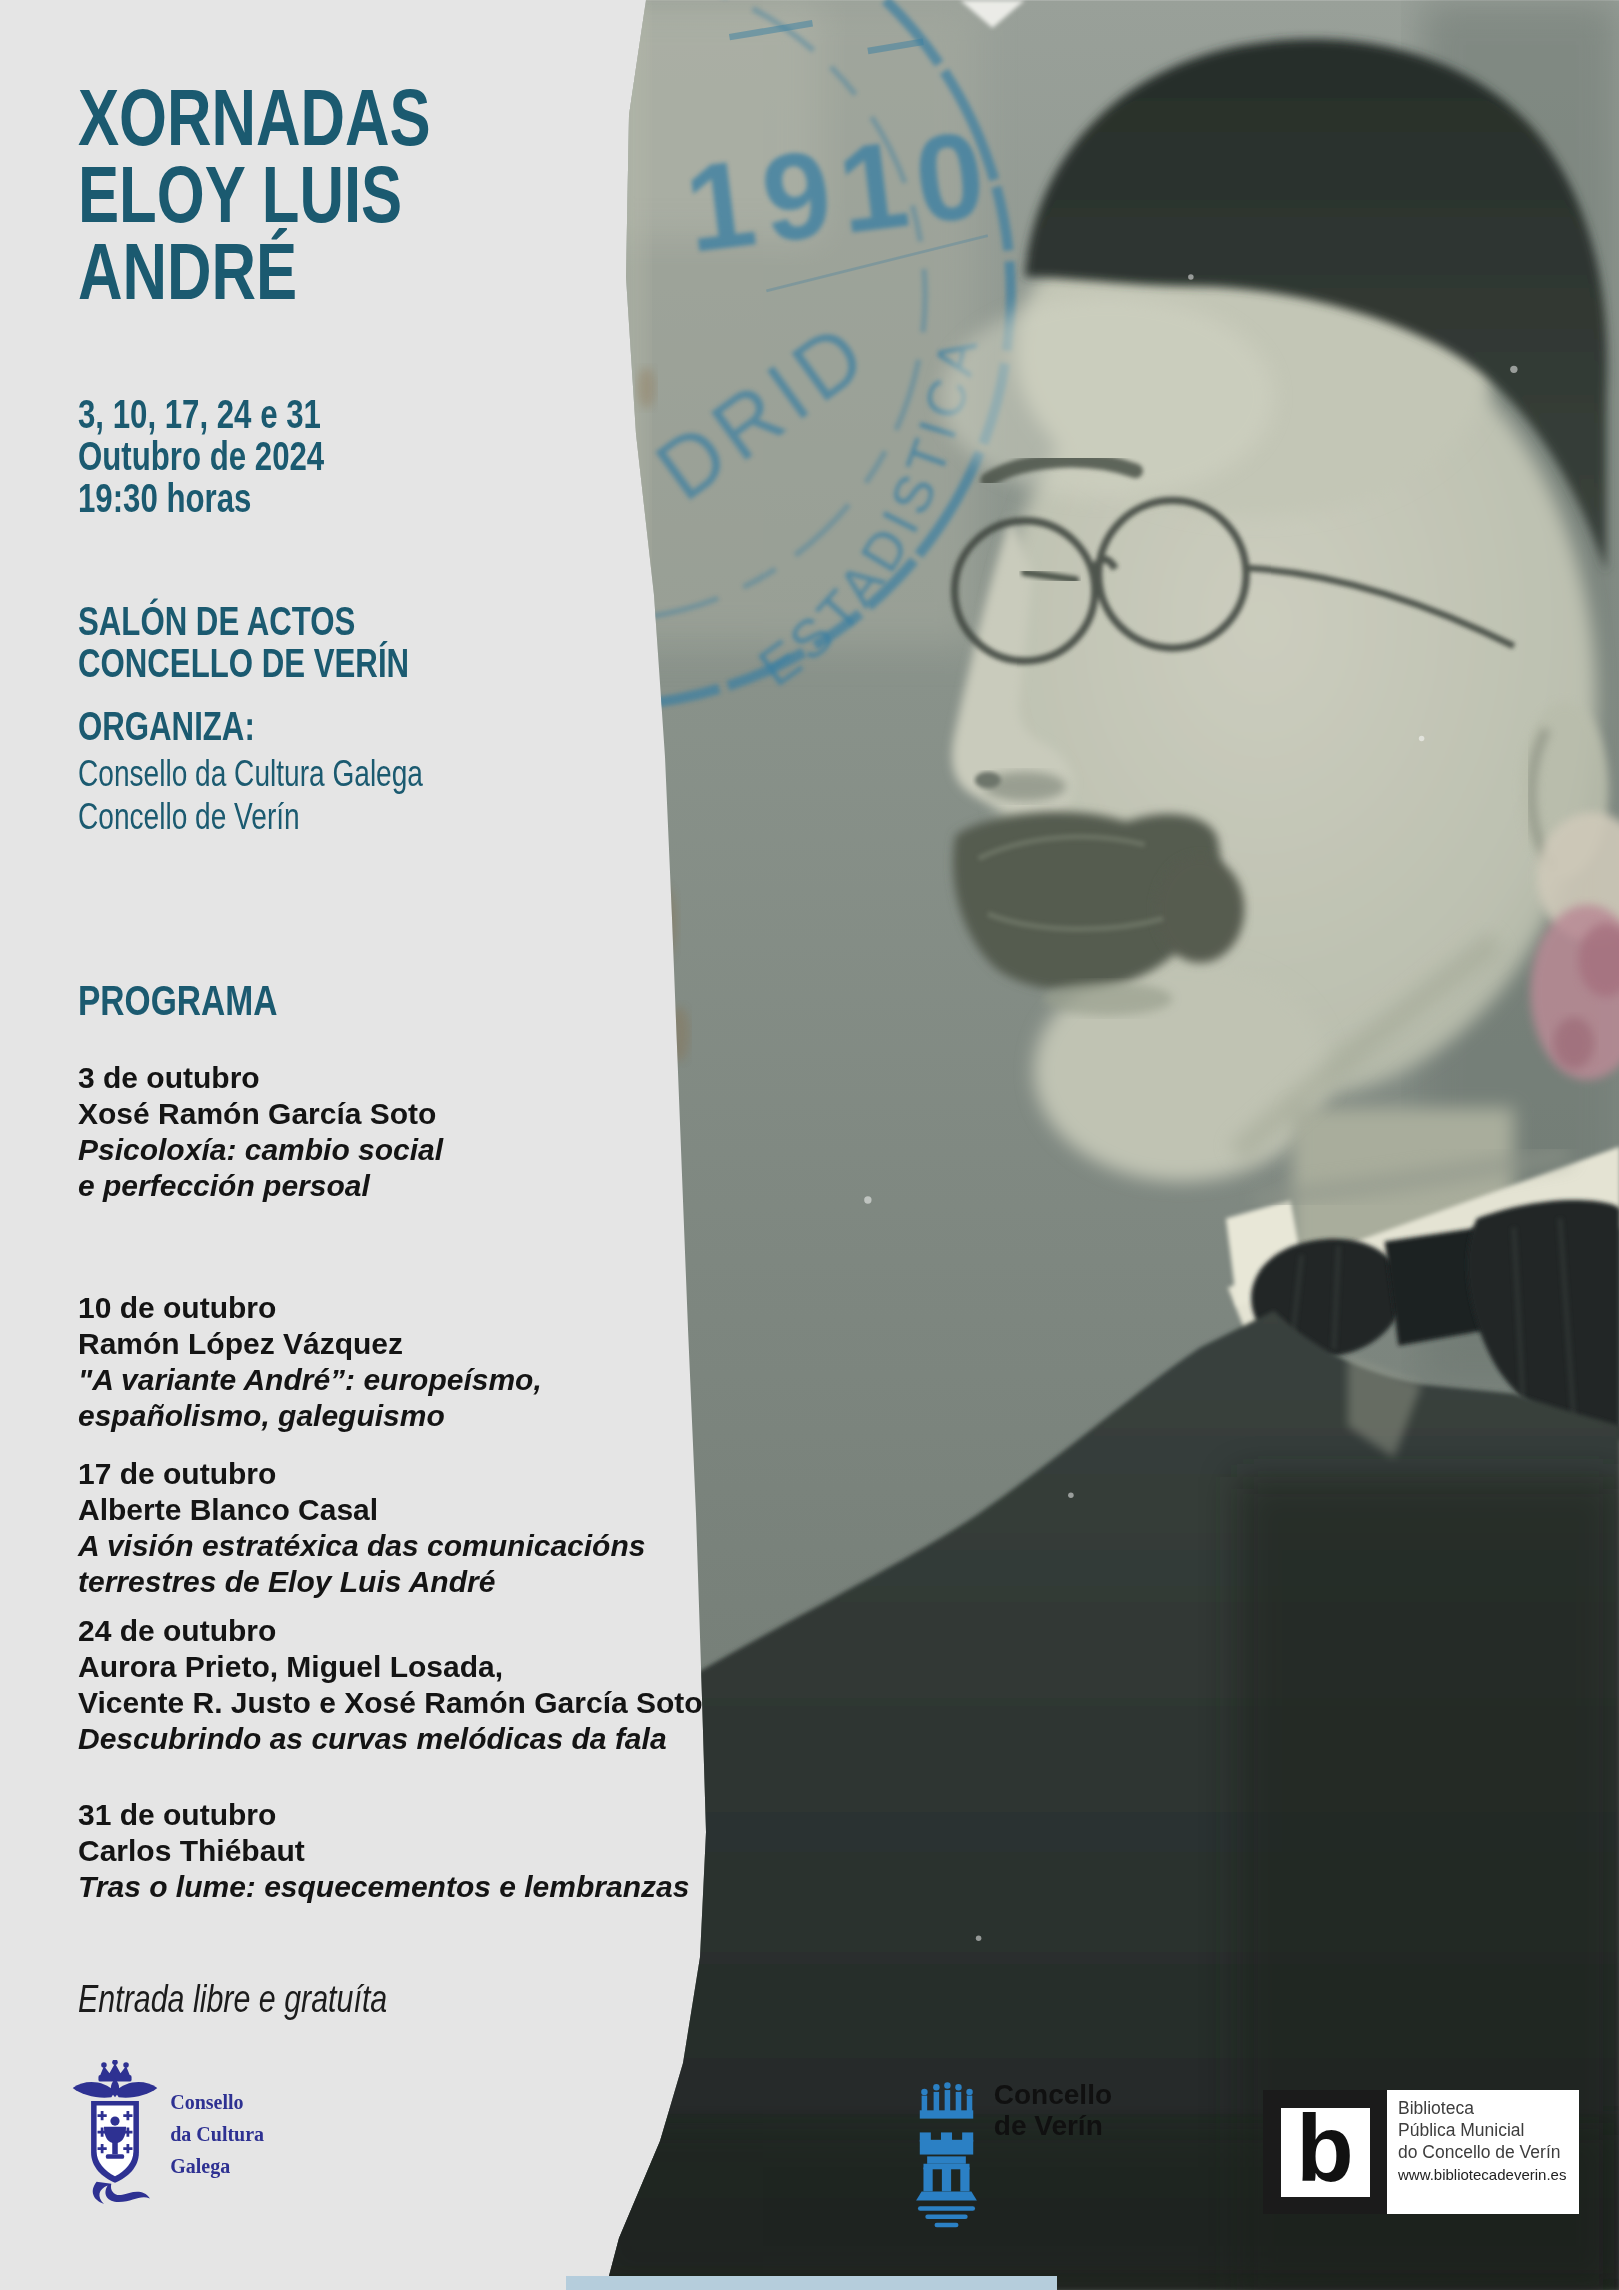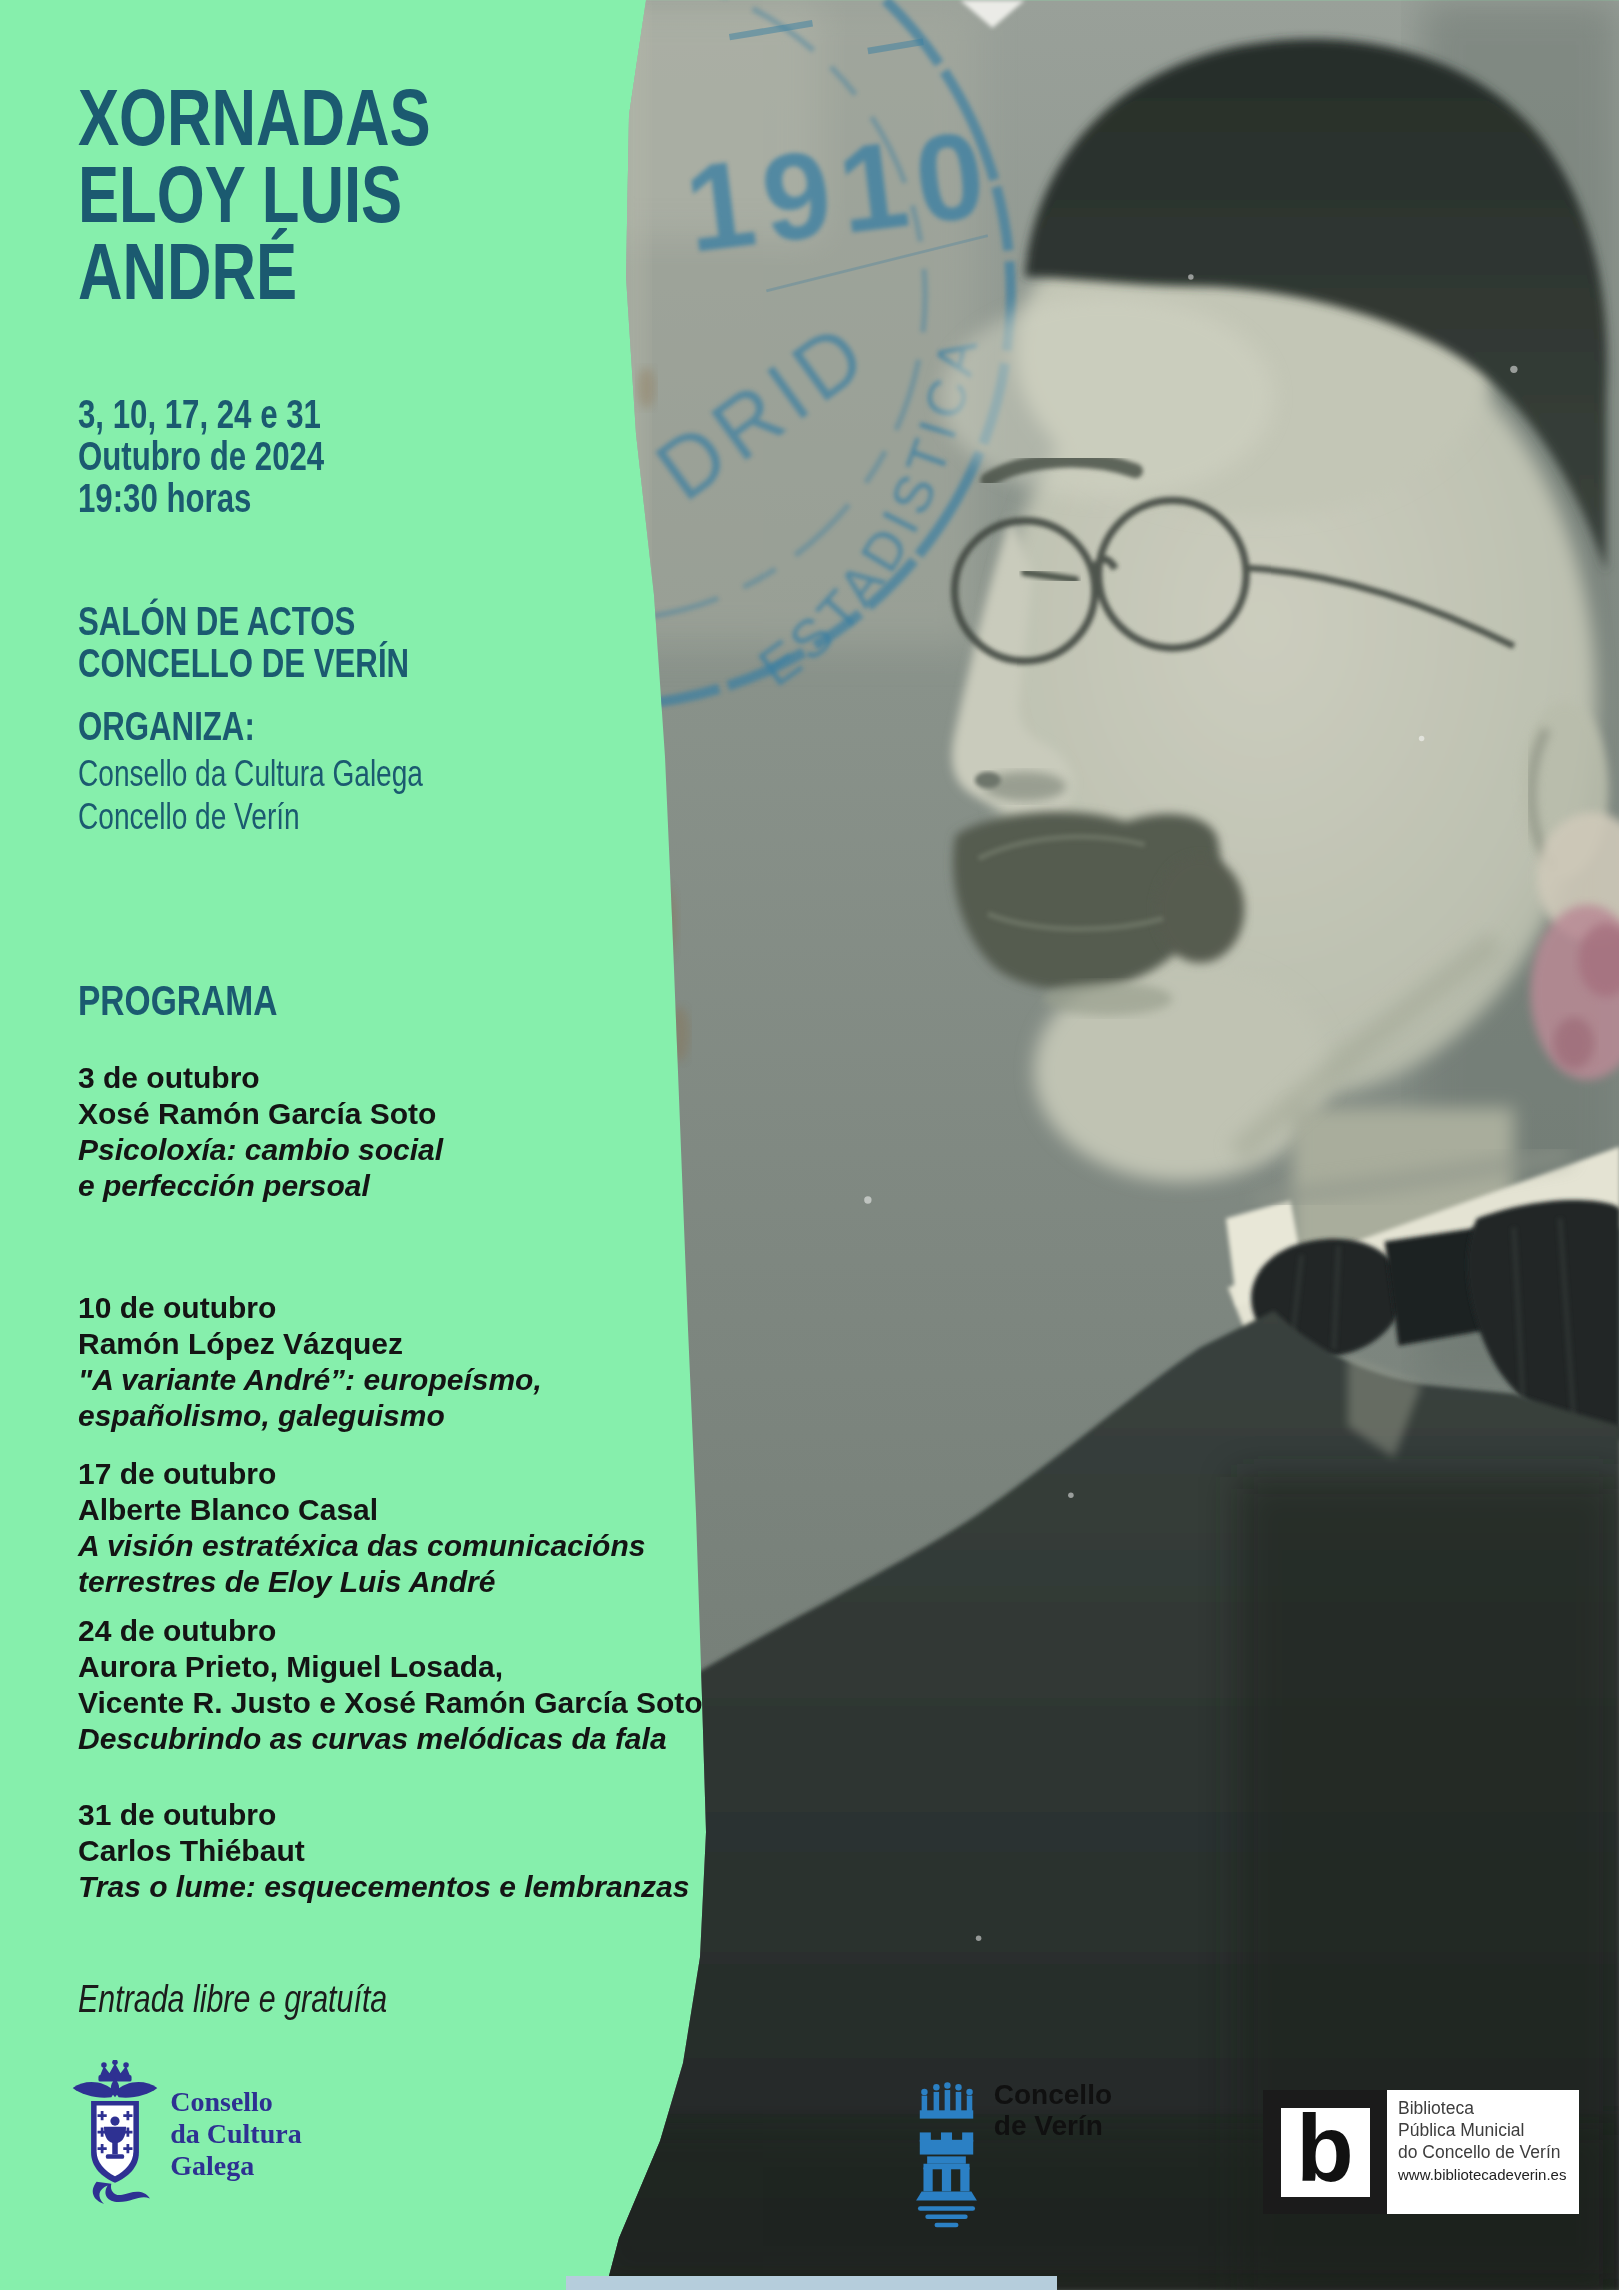--- a/index.html
+++ b/index.html
@@ -1,16 +1,16 @@
 <!DOCTYPE html>
 <html style="font-size:14.8px"><head>
 <meta charset="utf-8">
 <style>
   html,body{margin:0;padding:0;background:#ffffff;}
-  .poster{position:relative;width:1620px;height:2291px;background:#86efac;overflow:hidden;
+  .poster{position:relative;width:1620px;height:2291px;background:#e5e5e5;overflow:hidden;
           font-family:"Liberation Sans", sans-serif;}
   .abs{position:absolute;}
   .cond{transform:scaleX(.78);transform-origin:0 0;}
   .cond8{transform:scaleX(.8);transform-origin:0 0;}
   .teal{color:#1b5a70;}
   .headline{left:78px;top:79px;font-size:79px;font-weight:bold;line-height:77px;letter-spacing:0;white-space:nowrap;}
   .dates{left:78px;top:393px;font-size:40px;font-weight:bold;line-height:42px;white-space:nowrap;}
   .venue{left:78px;top:600px;font-size:40px;font-weight:bold;line-height:42px;white-space:nowrap;}
   .organiza-label{left:78px;top:704px;font-size:40px;font-weight:bold;white-space:nowrap;}
   .organizers{left:78px;top:752px;font-size:36px;font-weight:normal;line-height:43px;white-space:nowrap;}
@@ -24,21 +24,21 @@
   .photo{left:591px;top:0;width:1029px;height:2291px;
          clip-path:polygon(55px 0,38px 115px,35px 277px,45px 434px,63px 595px,74px 757px,
            81px 918px,88px 1098px,97px 1329px,105px 1514px,111px 1698px,115px 1832px,
            109px 1957px,92px 2063px,69px 2141px,28px 2238px,14px 2291px,1029px 2291px,1029px 0);}
   .photo svg{display:block;}
   .accent-strip{left:566px;top:2276px;width:491px;height:14.8px;background:#b5cddc;z-index:4;}
 
   
   .logo-consello{left:69px;top:2060px;display:flex;align-items:center;z-index:3;}
   .consello-text{margin-left:9.2px;font-family:"Liberation Serif", serif;font-weight:bold;
-                 font-size:28px;line-height:32px;color:#2e3192;}
+                 font-size:20px;line-height:32px;color:#2e3192;}
   .logo-verin{left:914px;top:2079px;display:flex;align-items:flex-start;z-index:3;}
   .verin-text{margin-left:14.8px;font-size:28px;line-height:31px;font-weight:800;color:#101010;}
   .logo-bib{left:1263px;top:2090px;width:316px;height:124px;background:#ffffff;display:flex;z-index:3;}
   .bib-mark{width:124px;height:124px;background:#1b1b1b;display:flex;align-items:center;justify-content:center;flex:none;}
   .bib-mark-inner{width:89px;height:89px;background:#ffffff;overflow:hidden;}
   .bib-letter{display:block;font-size:94px;line-height:81px;font-weight:bold;color:#111;text-align:center;}
   .bib-text{padding:7.4px 0 0 11px;font-size:17.5px;line-height:22px;color:#3d3d3d;white-space:nowrap;}
   .bib-url{font-size:15px;color:#222;margin-top:0.9px;}
 </style>
 </head>

